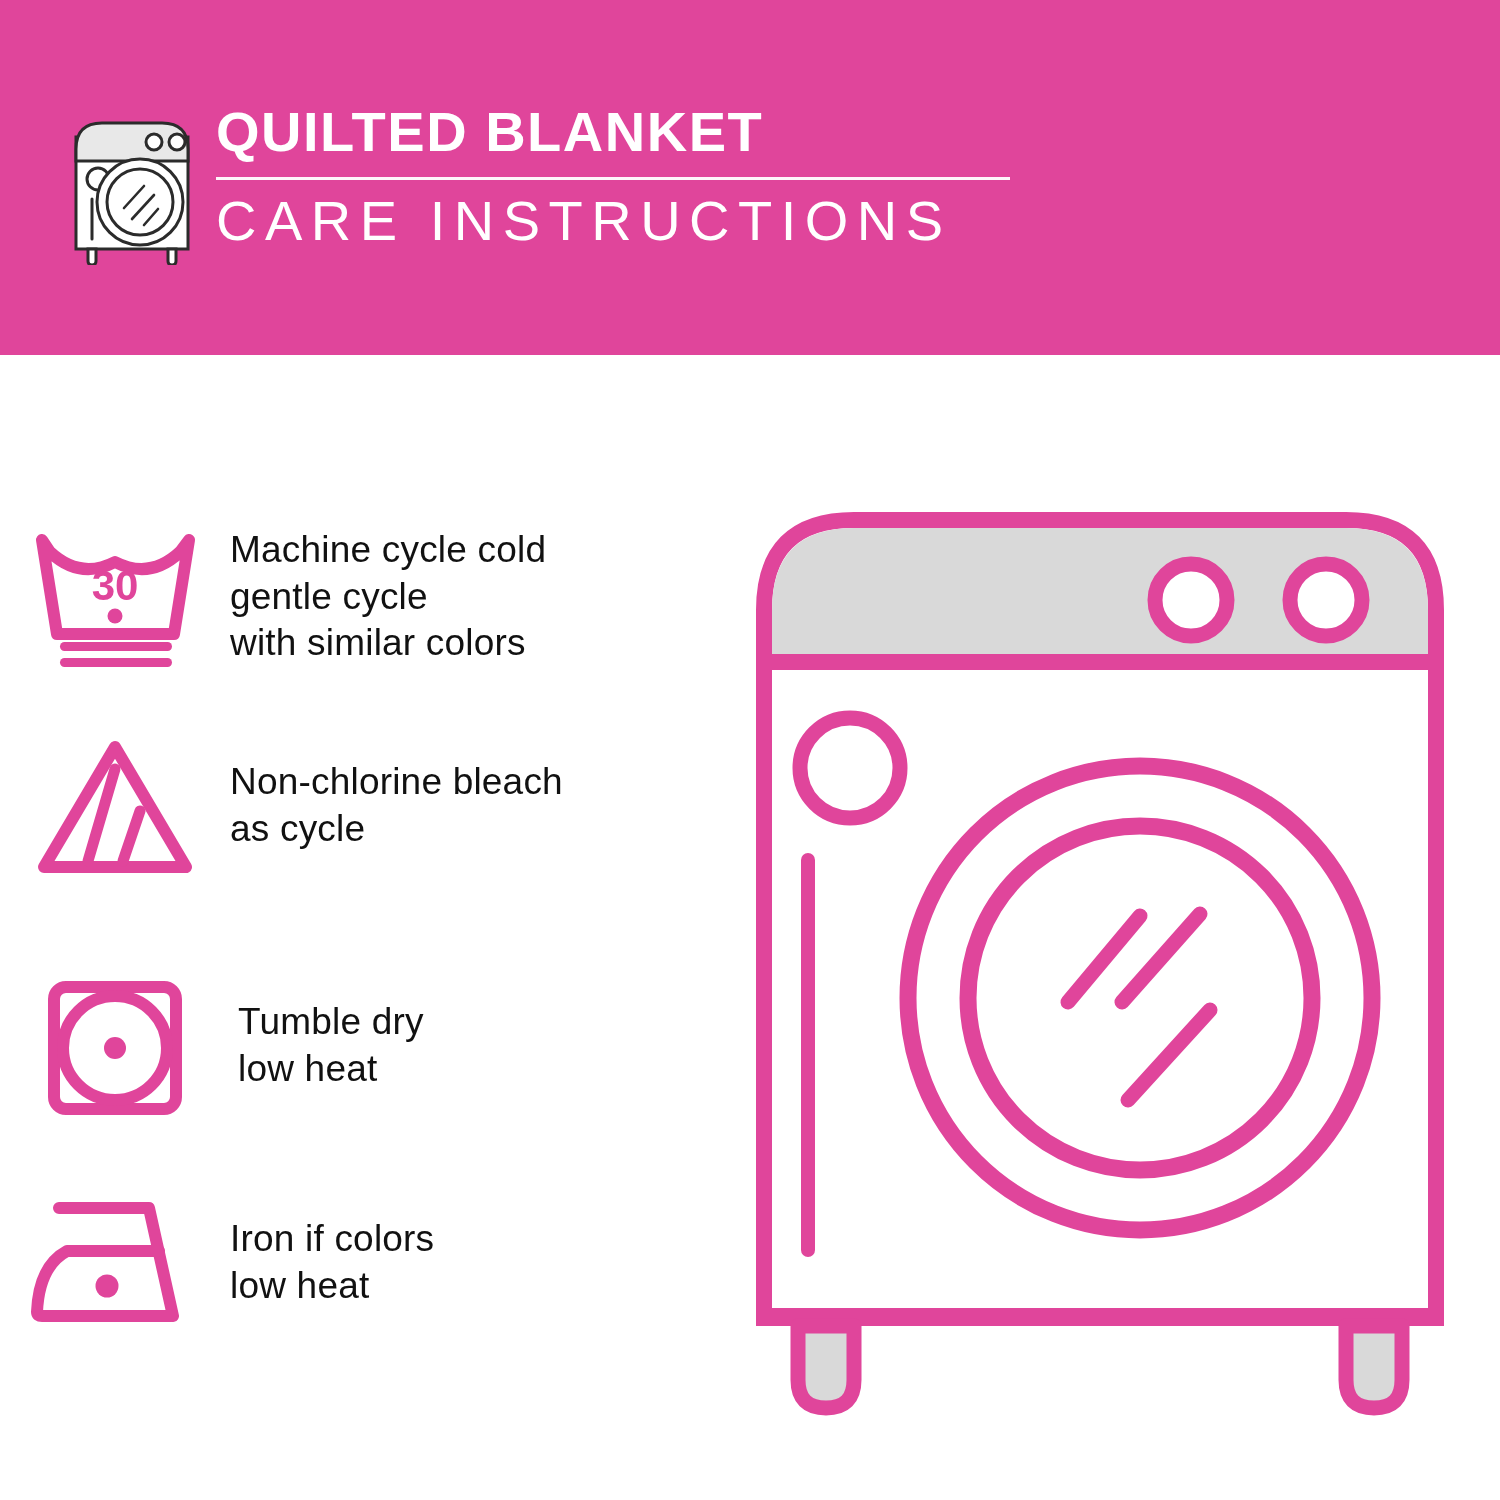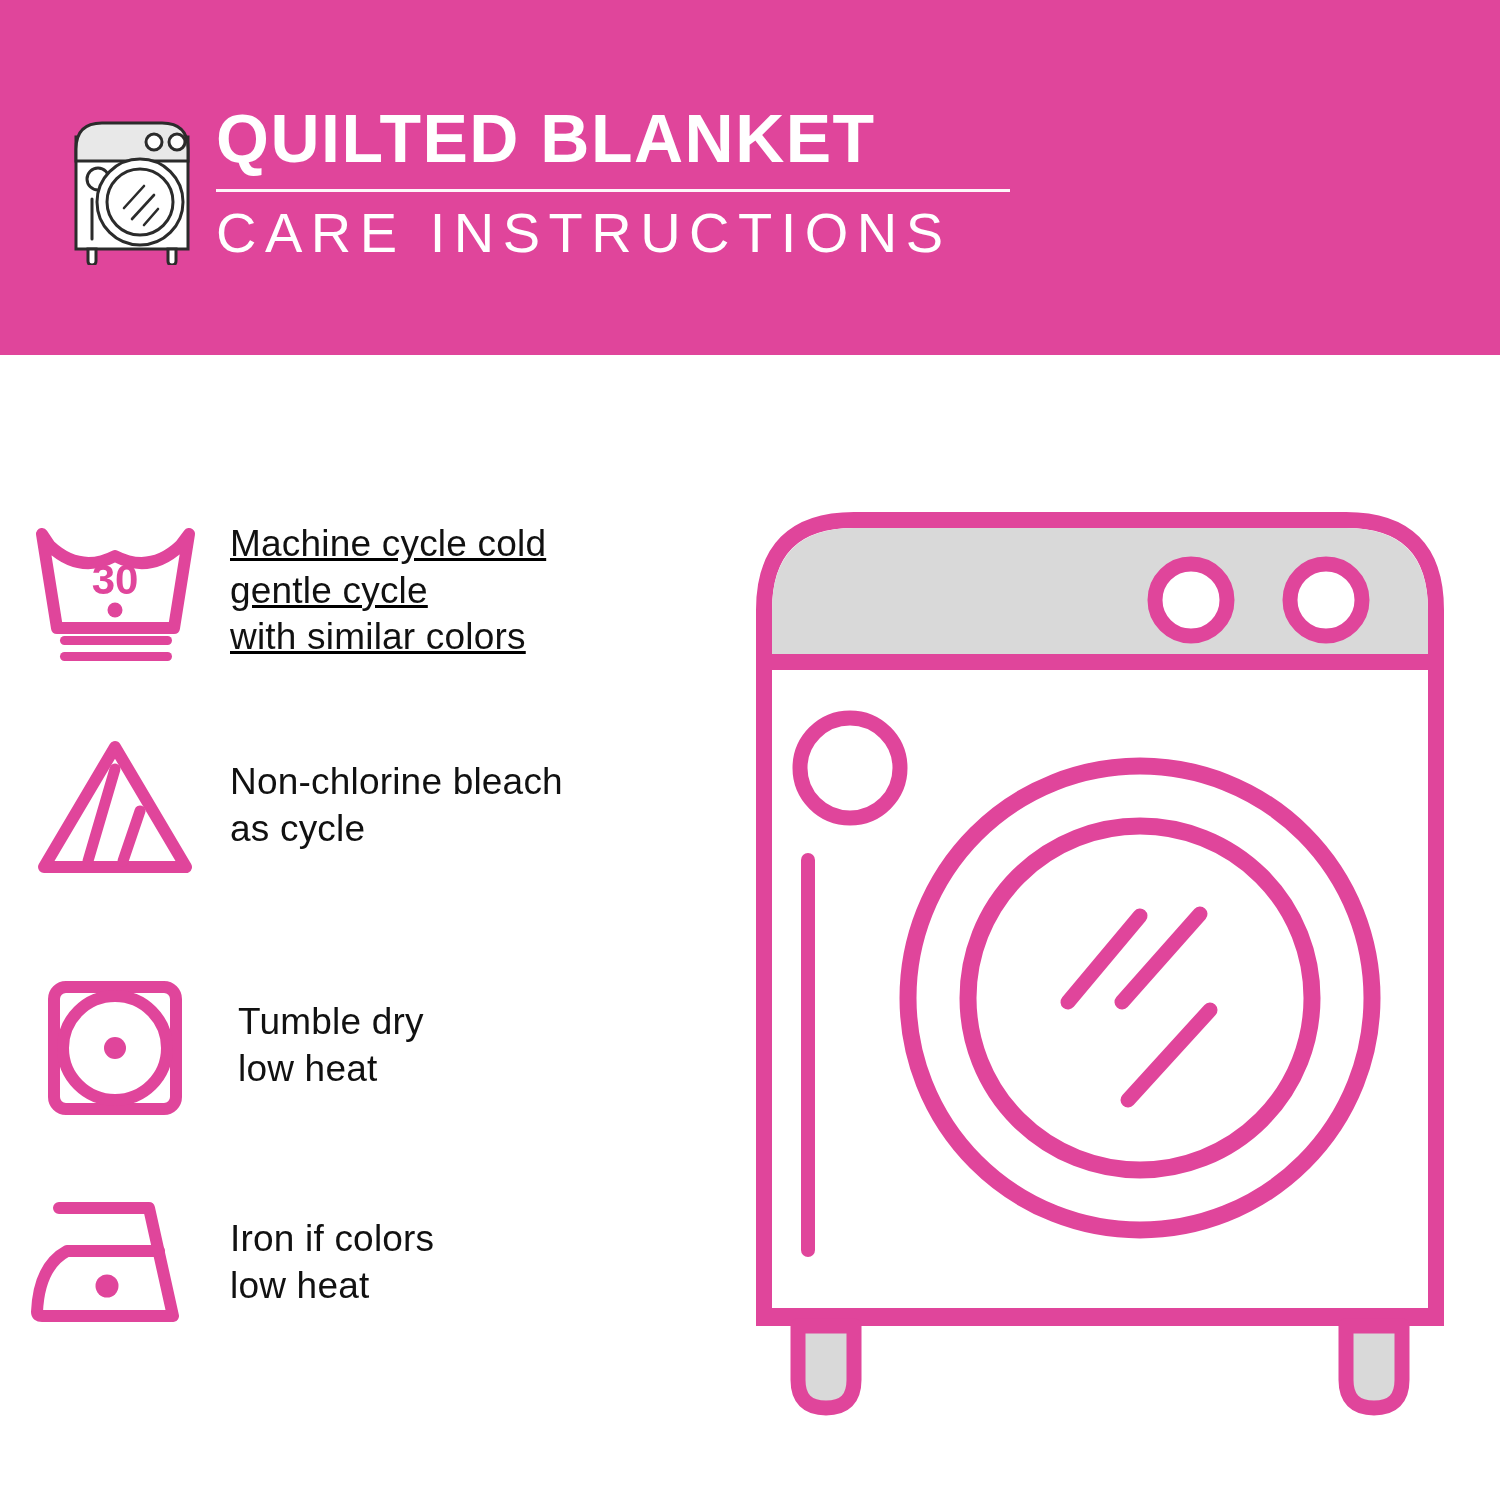--- a/index.html
+++ b/index.html
@@ -34,21 +34,21 @@
     width: 140px;
     height: 160px;
   }
   .header-text {
     position: absolute;
     left: 216px;
     top: 104px;
     width: 800px;
   }
   .title-main {
-    font-size: 68px;
+    font-size: 56px;
     font-weight: bold;
     color: #ffffff;
     letter-spacing: 1.5px;
     line-height: 1.0;
     white-space: nowrap;
     font-family: "Liberation Sans", sans-serif;
   }
   .title-divider {
     width: 794px;
     height: 3px;
@@ -75,21 +75,21 @@
     width: 720px;
     height: 1145px;
   }
   .care-row {
     position: absolute;
     left: 0;
     width: 720px;
     display: flex;
     align-items: center;
   }
-  .care-row.r0 { top: 146px; height: 180px; text-decoration: underline; }
+  .care-row.r0 { top: 152px; height: 180px; }
   .care-row.r1 { top: 368px; height: 165px; }
   .care-row.r2 { top: 608px; height: 165px; gap: 8px; }
   .care-row.r3 { top: 830px; height: 155px; }
 
   .care-icon {
     width: 230px;
     min-width: 230px;
     display: flex;
     justify-content: center;
     align-items: center;

